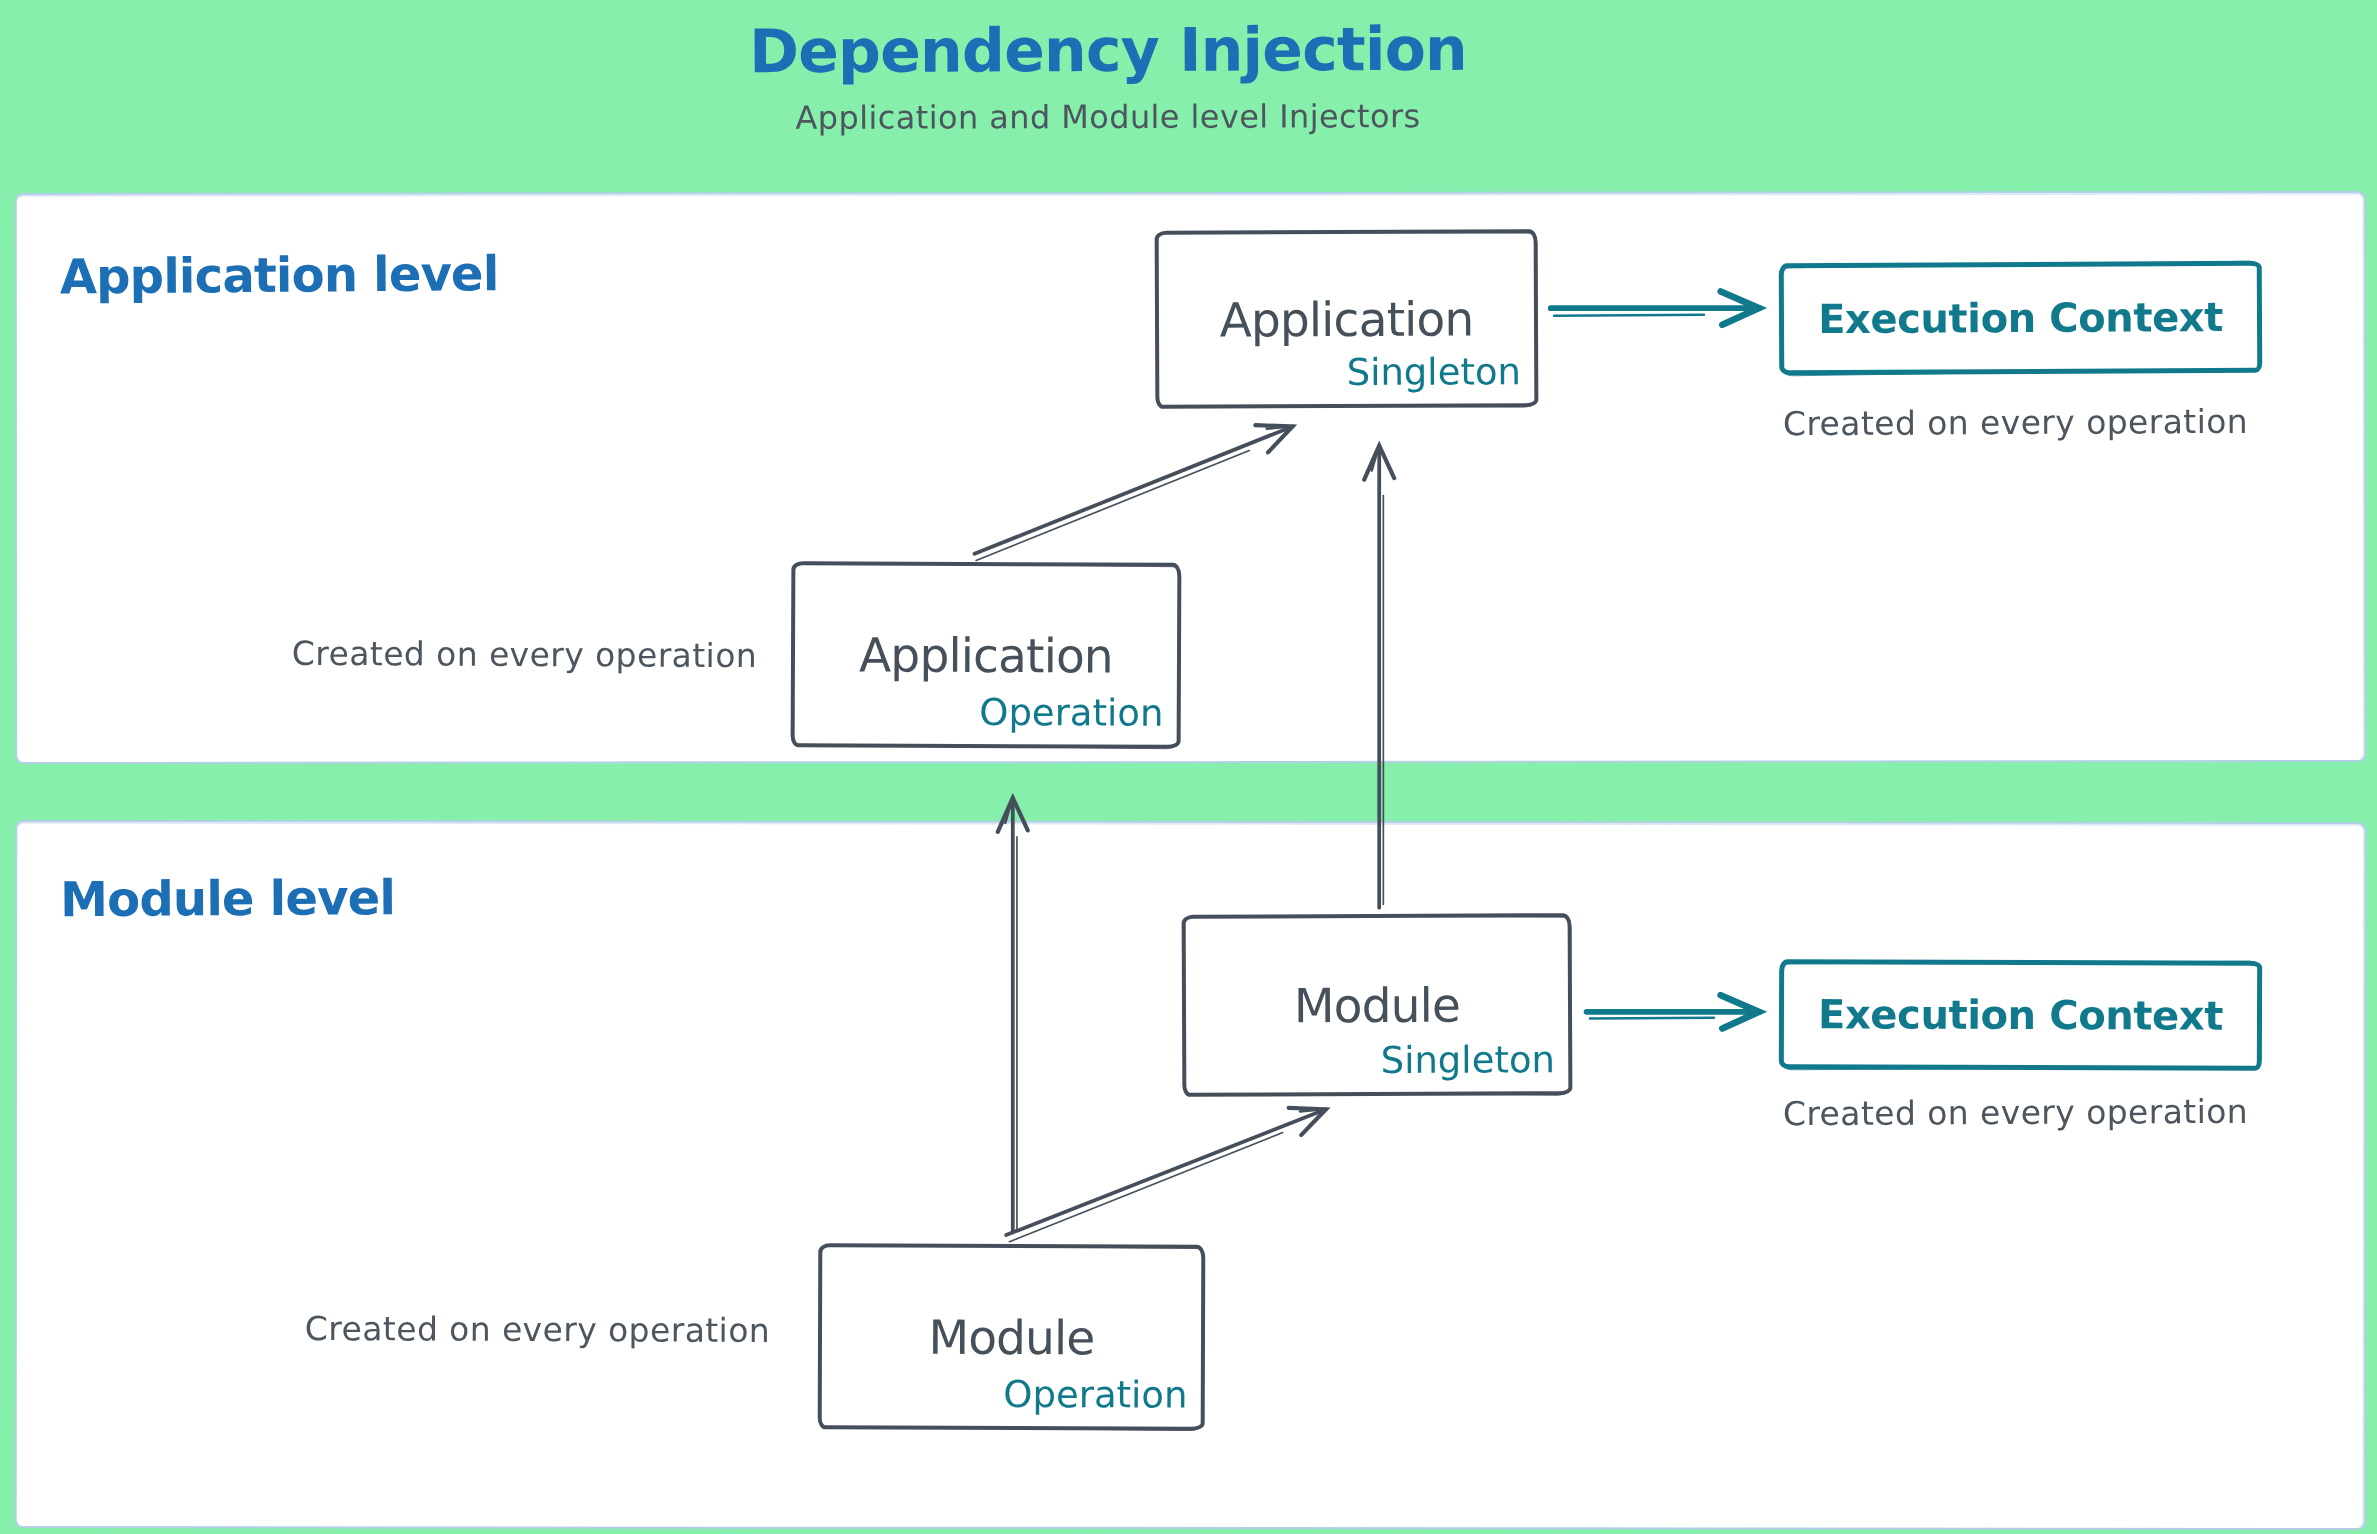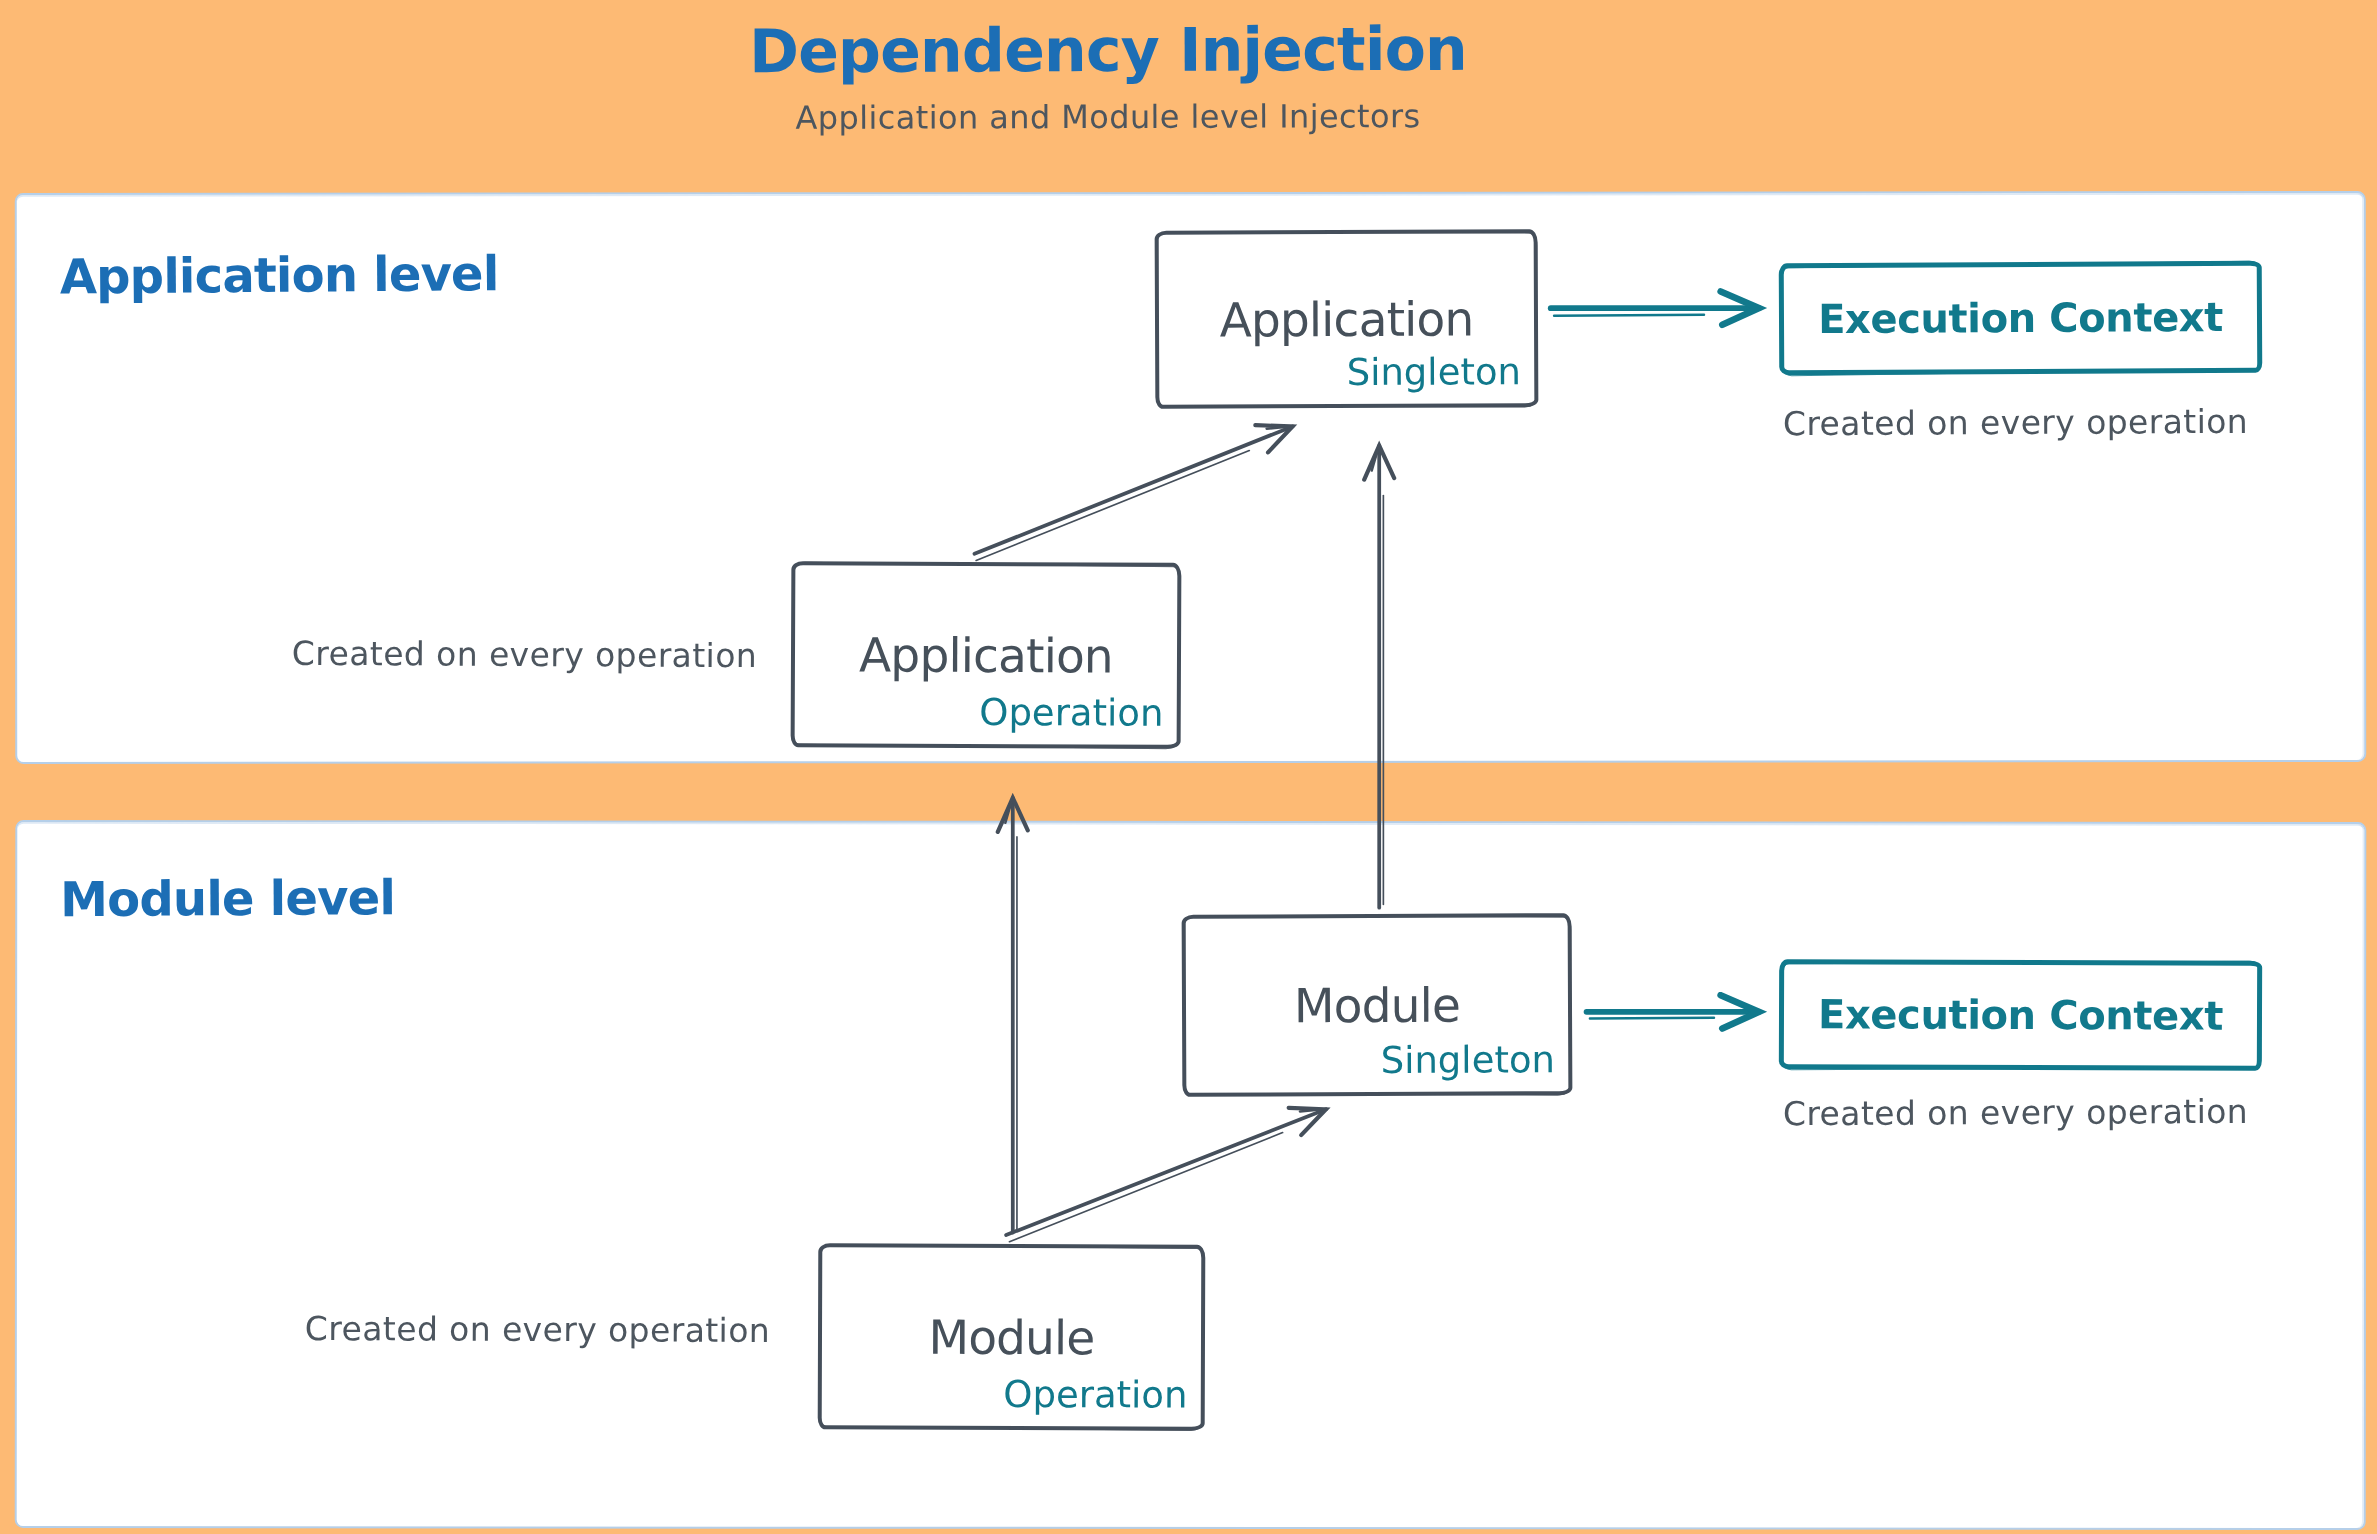--- a/index.html
+++ b/index.html
@@ -1,17 +1,17 @@
 <!DOCTYPE html>
 <html style="font-size:13.3px"><head>
 <meta charset="utf-8">
 <style>
   html,body{margin:0;padding:0;background:#ffffff;}
   body{font-family:"DejaVu Sans","Liberation Sans",sans-serif;}
-  #canvas{position:relative;width:2377px;height:1534px;background:#fdba74;overflow:hidden;}
+  #canvas{position:relative;width:2377px;height:1534px;background:#86efac;overflow:hidden;}
 
   
   .hdr{position:absolute;left:0;top:15px;width:2216px;text-align:center;}
   .title{font-size:60px;font-weight:600;color:#1c6eb5;letter-spacing:-0.8px;transform:rotate(-0.2deg);}
   .subtitle{margin-top:13.3px;font-size:32px;font-weight:500;color:#4d565f;letter-spacing:0.4px;transform:rotate(-0.15deg);}
 
   
   .section{position:absolute;border:2.5px solid #b5cfe9;border-radius:8.3px;background:#ffffff;
            box-shadow:inset 0 1.7px 0 rgba(181,207,233,.45), inset -1.7px 0 0 rgba(181,207,233,.35);}
   #section-application{left:15px;top:192px;width:2347px;height:567px;transform:rotate(-0.05deg);}

